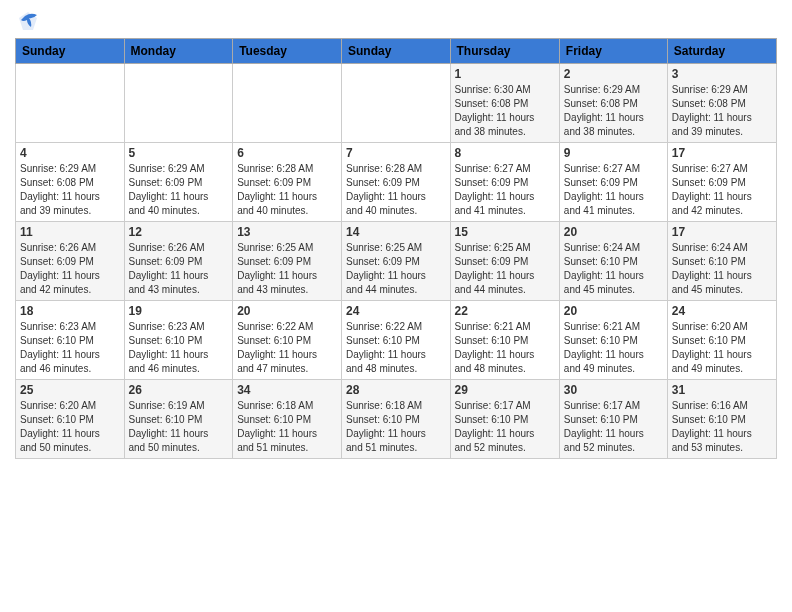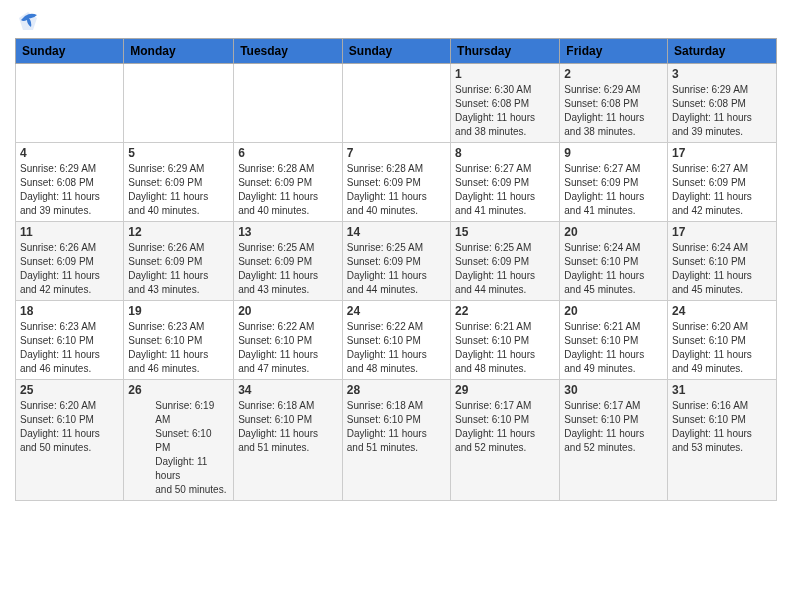--- a/index.html
+++ b/index.html
@@ -304,21 +304,21 @@
       <tr>
         <td>
           <span class="day-number">25</span>
           <div class="day-info" style="white-space: pre-line;">Sunrise: 6:20 AM
 Sunset: 6:10 PM
 Daylight: 11 hours
 and 50 minutes.</div>
         </td>
         <td>
           <span class="day-number">26</span>
-          <div class="day-info" style="white-space: pre-line; margin-left: 27px;">Sunrise: 6:19 AM
+          <div class="day-info" style="white-space: pre-line;">Sunrise: 6:19 AM
 Sunset: 6:10 PM
 Daylight: 11 hours
 and 50 minutes.</div>
         </td>
         <td>
           <span class="day-number">34</span>
           <div class="day-info" style="white-space: pre-line;">Sunrise: 6:18 AM
 Sunset: 6:10 PM
 Daylight: 11 hours
 and 51 minutes.</div>

